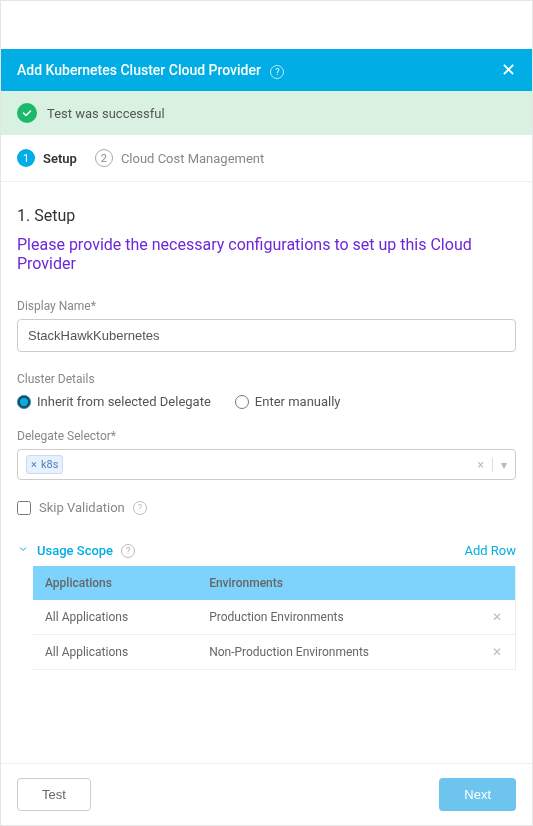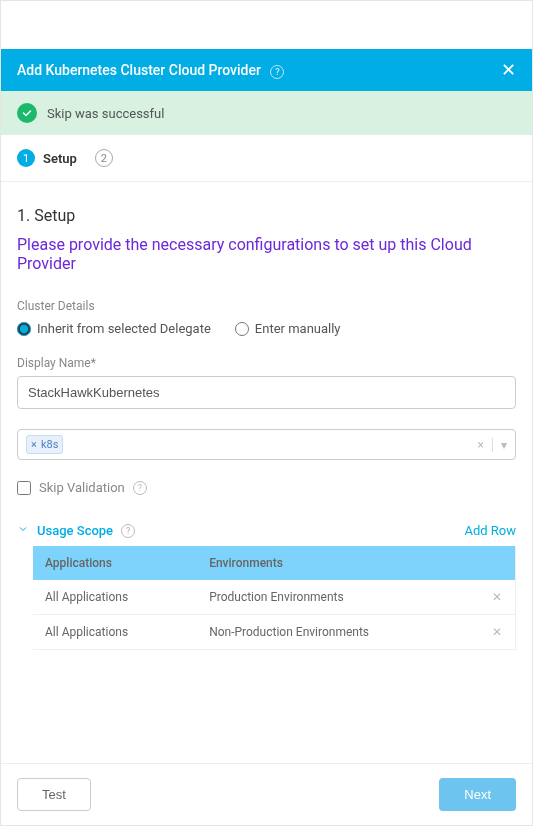--- a/index.html
+++ b/index.html
@@ -71,57 +71,59 @@
   </span>
   <span class="close-icon">✕</span>
 </div>
 
 <div class="banner">
   <span class="check-icon">
     <svg width="12" height="12" viewBox="0 0 24 24" fill="none" stroke="white" stroke-width="3" stroke-linecap="round">
         <polyline points="5 12 10 17 19 8"></polyline>
       </svg>
   </span>
-  <span>Skip was successful</span>
+  <span>Test was successful</span>
 </div>
 
 <div class="steps">
   <div class="step active">
     <span class="step-num">1</span>
     <span class="step-label">Setup</span>
   </div>
   <div class="step inactive">
     <span class="step-num">2</span>
+    <span class="step-label">Cloud Cost Management</span>
   </div>
 </div>
 
 <div class="content">
   <div class="section-title">1. Setup</div>
   <div class="section-desc">Please provide the necessary configurations to set up this Cloud Provider</div>
+
+  <div class="field-group">
+    <div class="field-label">Display Name*</div>
+    <input class="text-input" type="text" value="StackHawkKubernetes" style="">
+  </div>
 
   <div class="field-group">
     <div class="field-label">Cluster Details</div>
     <div class="radio-row">
       <label class="radio-item">
         <input type="radio" name="cd" checked="" style="">
         <span>Inherit from selected Delegate</span>
       </label>
       <label class="radio-item">
         <input type="radio" name="cd" style="">
         <span>Enter manually</span>
       </label>
     </div>
   </div>
 
   <div class="field-group">
-    <div class="field-label">Display Name*</div>
-    <input class="text-input" type="text" value="StackHawkKubernetes" style="">
-  </div>
-
-  <div class="field-group">
+    <div class="field-label">Delegate Selector*</div>
     <div class="selector-box">
       <span class="tag">
         <span class="tag-x">×</span>
         <span>k8s</span>
       </span>
       <span class="selector-ctrls">
         <span>×</span>
         <span class="sep"></span>
         <span>▾</span>
       </span>

